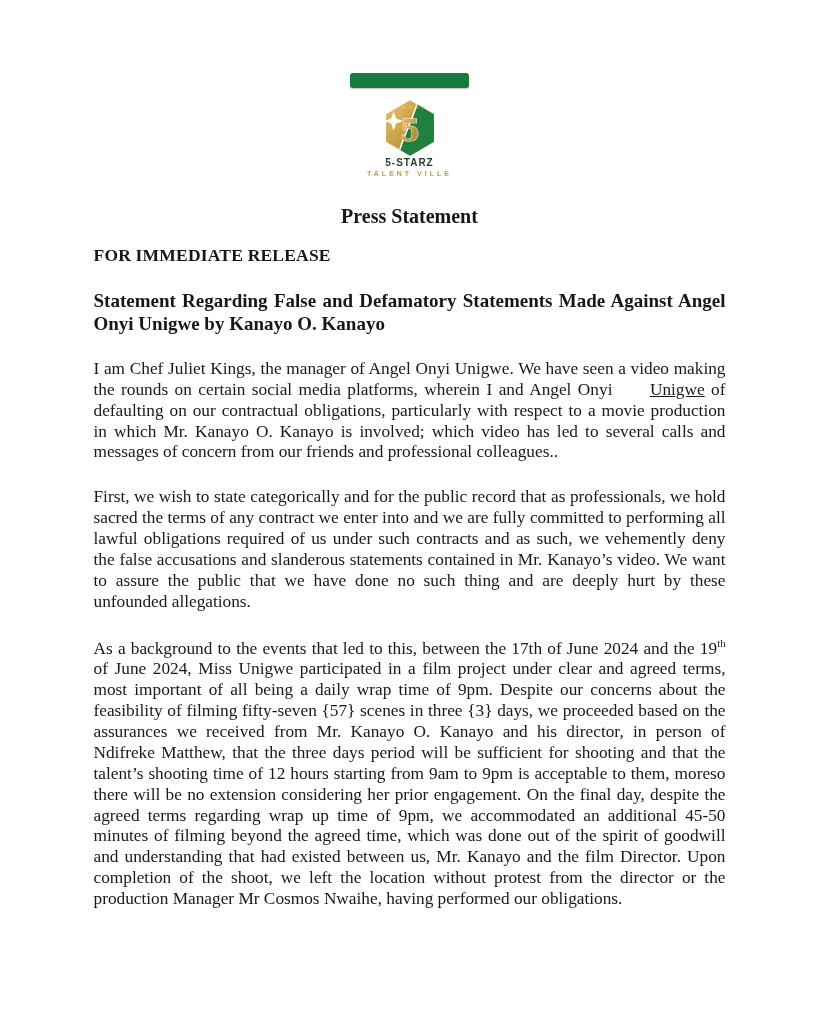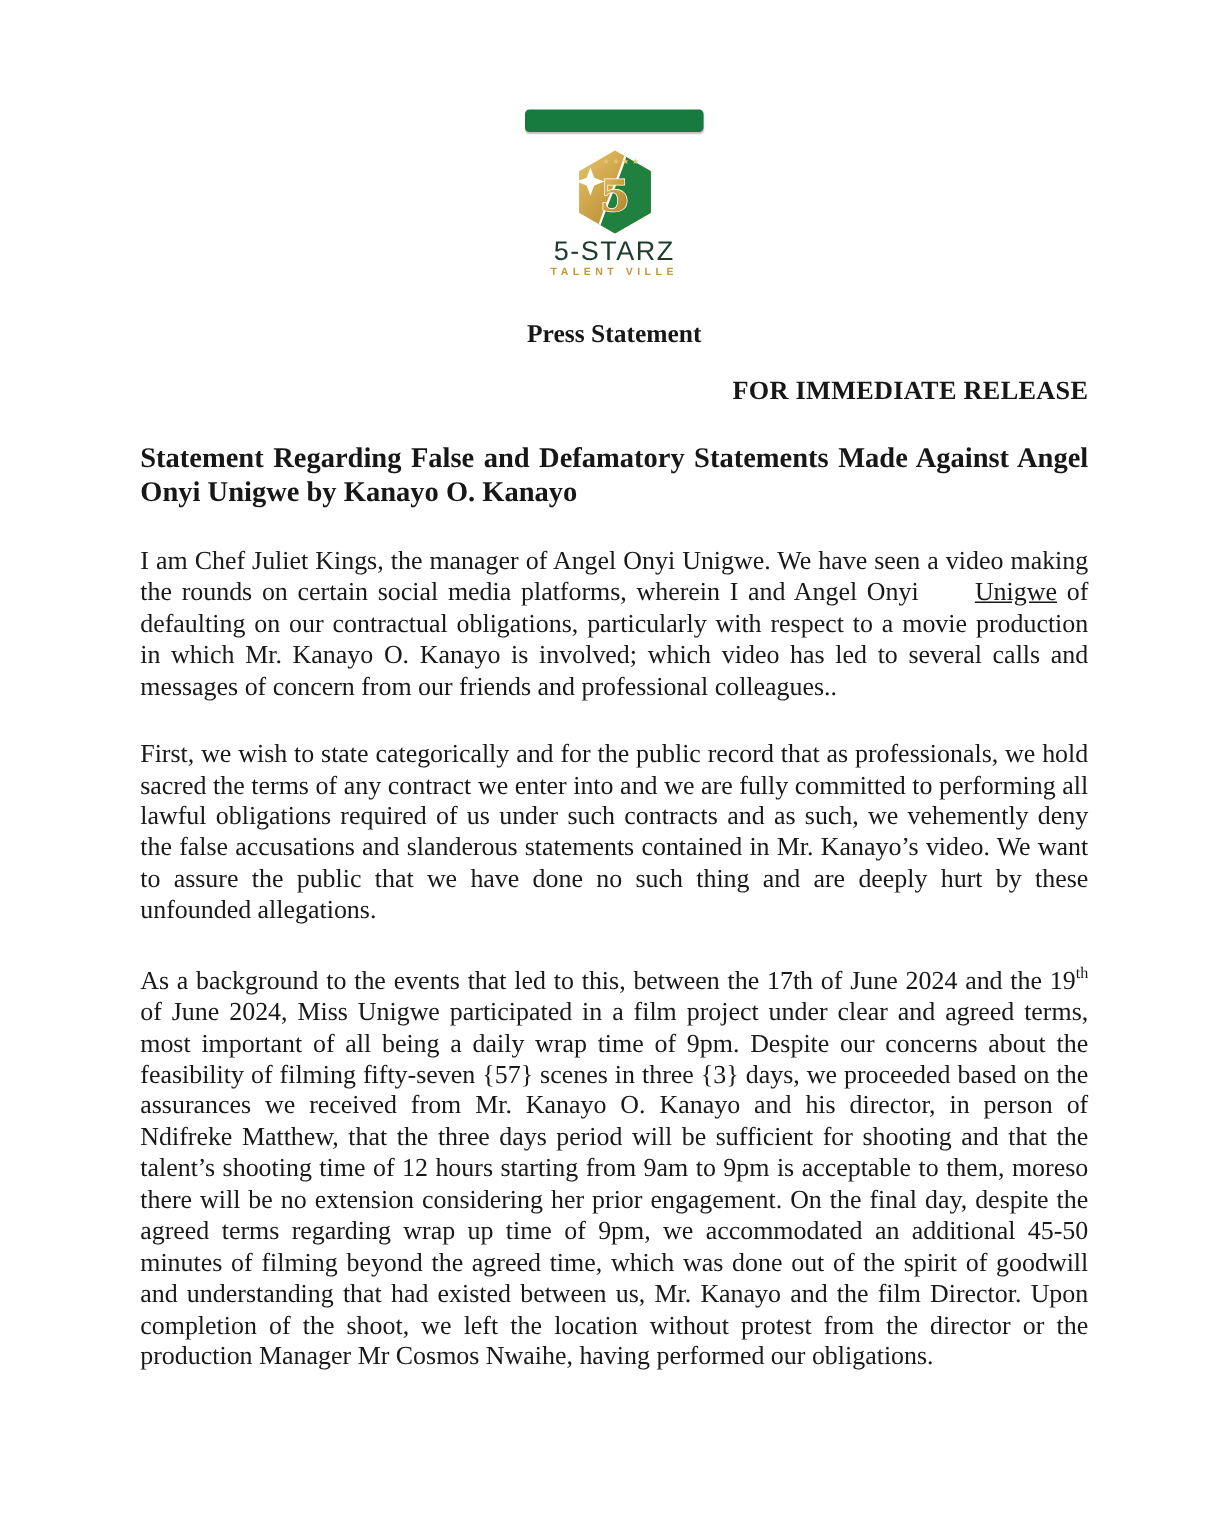--- a/index.html
+++ b/index.html
@@ -32,44 +32,44 @@
   }
   .logo-icon {
     display: block;
     margin: 11px auto 0 auto;
     width: 66px;
     height: 58px;
   }
   .logo-wordmark {
     margin-top: 1px;
     font-family: "Liberation Sans", sans-serif;
-    font-weight: normal;
-    font-size: 18px;
+    font-weight: bold;
+    font-size: 10px;
     letter-spacing: 1px;
     color: #1e3c2b;
     line-height: 1.05;
   }
   .logo-tagline {
     font-family: "Liberation Sans", sans-serif;
     font-weight: bold;
     font-size: 7px;
     letter-spacing: 3px;
     color: #c19a3e;
     line-height: 1.3;
   }
   
   .kicker {
     margin-top: 27px;
     text-align: center;
     font-weight: bold;
-    font-size: 17px;
+    font-size: 20px;
   }
   .release-line {
     margin-top: 17px;
-    text-align: right;
+    text-align: left;
     font-weight: bold;
     font-size: 17.5px;
     letter-spacing: 0.2px;
   }
   .statement-heading {
     margin-top: 23px;
     font-weight: bold;
     font-size: 19px;
     line-height: 1.22;
     text-align: justify;

